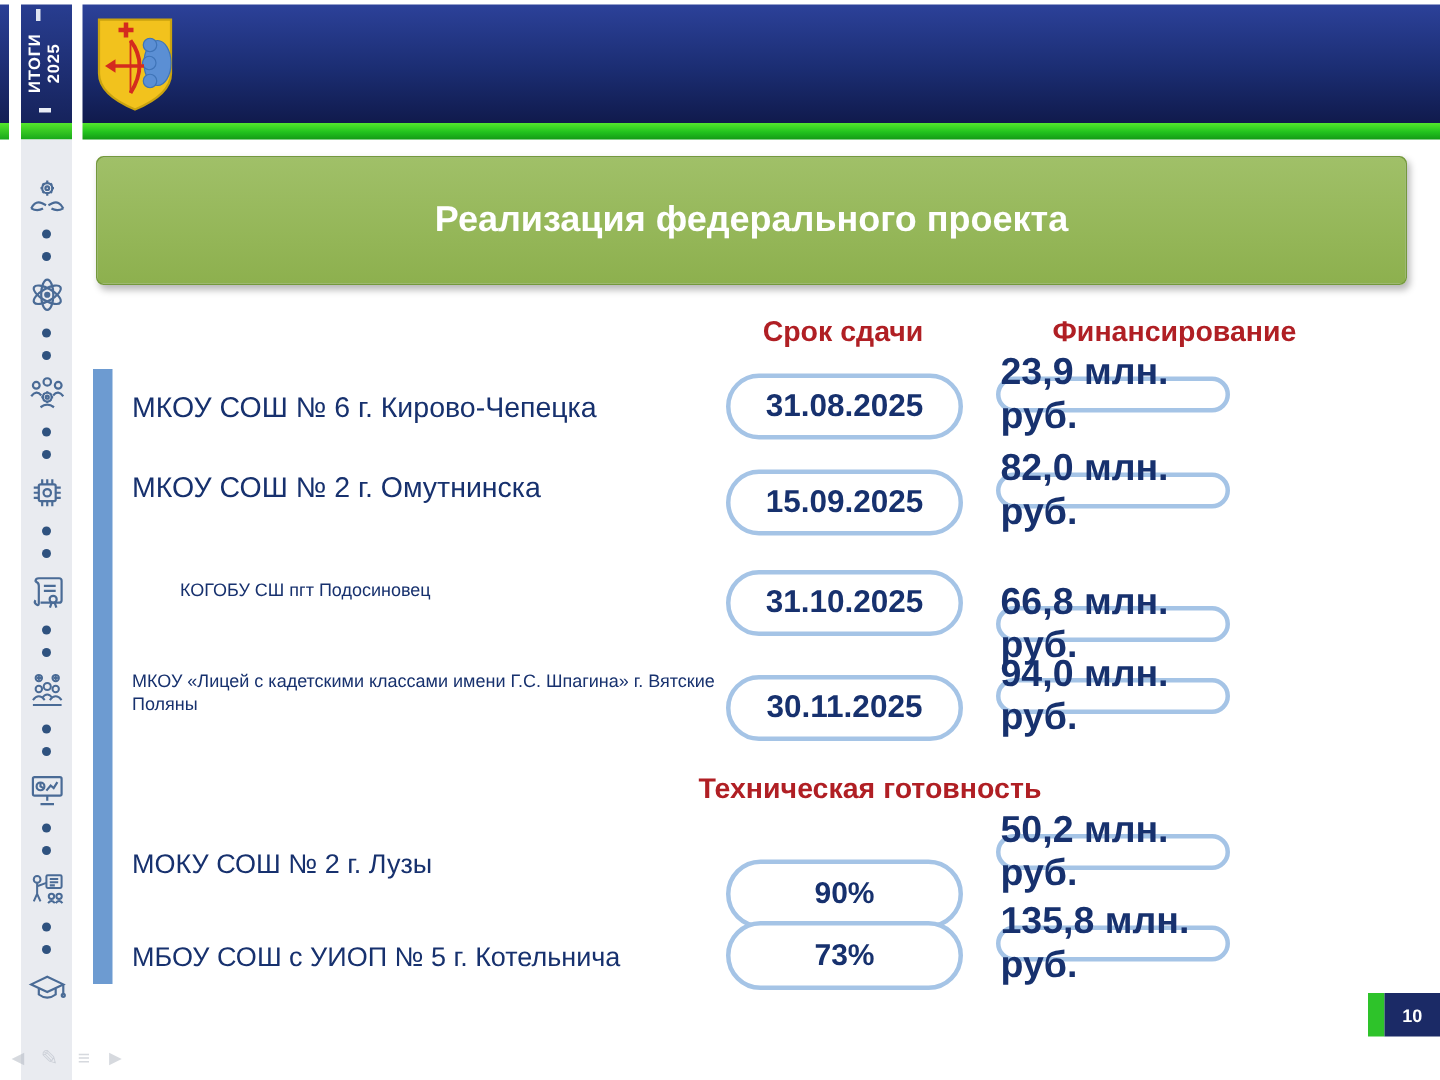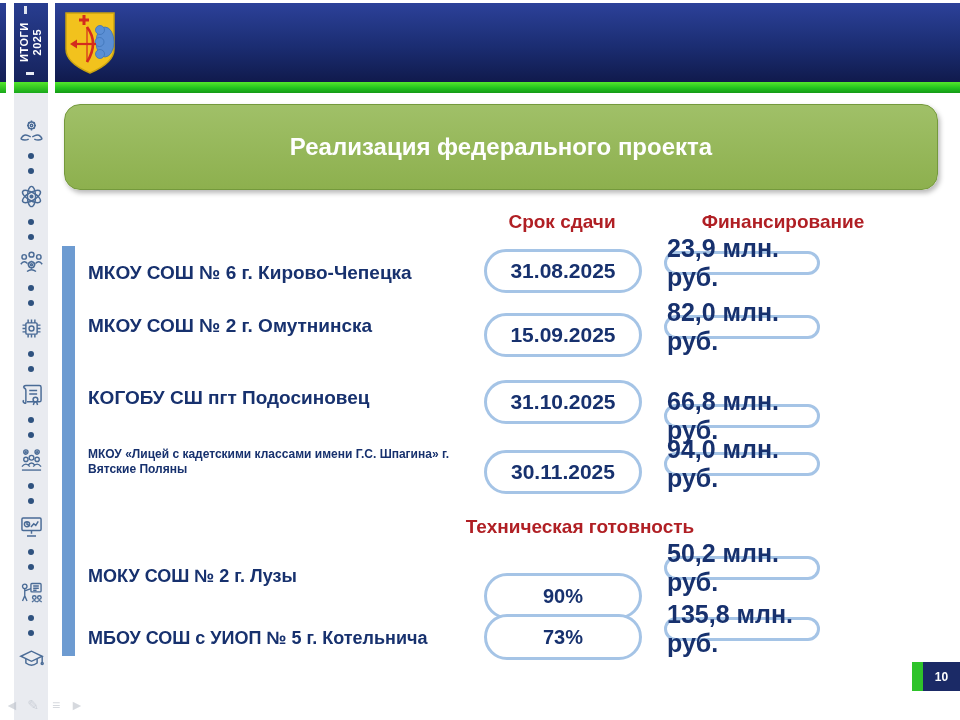--- a/index.html
+++ b/index.html
@@ -32,35 +32,35 @@
   
   .sidebar{position:absolute;left:14px;top:93px;width:34px;height:627px;
     background:#e9ebf0;display:flex;flex-direction:column;align-items:center;
     box-sizing:border-box;padding-top:24px;gap:9px;}
   .sb-icon{width:27px;height:27px;flex:0 0 auto;}
   .sb-icon svg{width:27px;height:27px;display:block;}
   .sb-dot{width:6px;height:6px;border-radius:50%;background:#2f527f;flex:0 0 auto;}
   
   .banner{position:absolute;left:64px;top:104px;width:872px;height:84px;
     background:linear-gradient(180deg,#a0c068,#8db04e);
-    border:1px solid #74993c;border-radius:16px;
+    border:1px solid #74993c;border-radius:5px;
     box-shadow:2px 3px 5px rgba(0,0,0,.28);
     display:flex;flex-direction:column;align-items:center;justify-content:center;
     color:#fff;font-weight:bold;font-size:24px;line-height:1.45;text-align:center;}
   
   .col-head{position:absolute;top:211px;color:#b01f24;font-weight:bold;
     font-size:19px;text-align:center;}
   .col-deadline{left:482px;width:160px;}
   .col-funding{left:688px;width:190px;}
   .accent-bar{position:absolute;left:62px;top:246px;width:13px;height:410px;
     background:#6d9bd1;}
-  .school{position:absolute;left:88px;color:#17316e;font-weight:bold;line-height:1.25;}
+  .school{position:absolute;left:88px;color:#17316e;font-weight:normal;line-height:1.25;}
   .s1{top:261px;font-size:19px;}
   .s2{top:314px;font-size:19px;}
-  .s3{top:386px;font-size:19px;}
+  .s3{top:386px;font-size:12px;margin-left:32px;}
   .s4{top:447px;font-size:12px;width:400px;}
   .s5{top:565px;font-size:18px;}
   .s6{top:627px;font-size:18px;}
   .pill{position:absolute;background:#fff;border:3px solid #a5c4e6;border-radius:26px;
     display:flex;align-items:center;justify-content:center;
     color:#17316e;font-weight:bold;box-sizing:border-box;}
   .pill-date{left:484px;width:158px;height:44px;font-size:21px;}
   .pill-money{left:664px;width:156px;height:24px;font-size:25px;}
   .pill-pct{left:484px;width:158px;height:46px;font-size:20px;}
   .pd1{top:249px;} .pm1{top:251px;}

